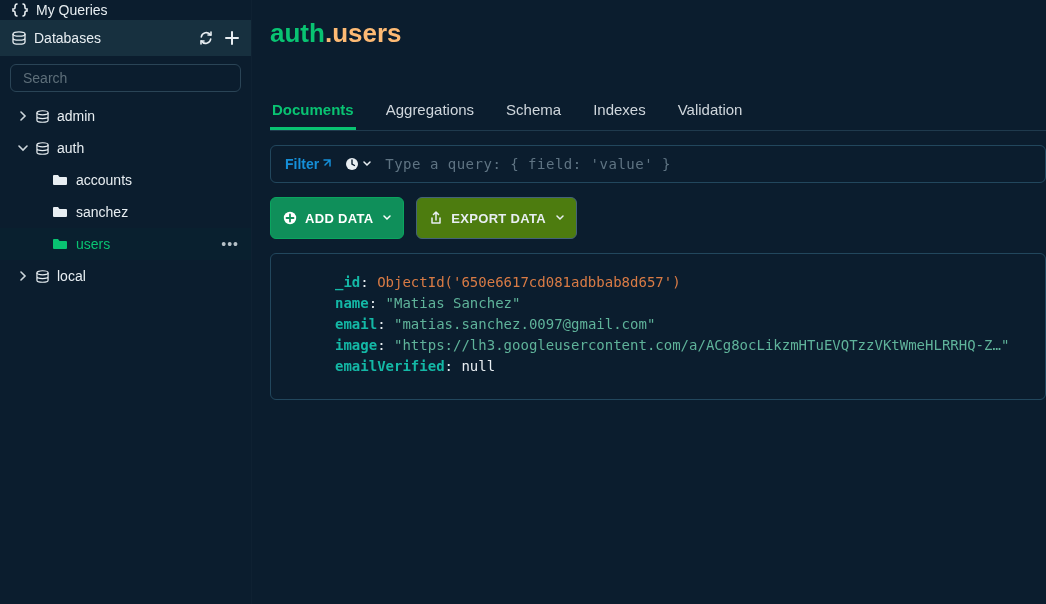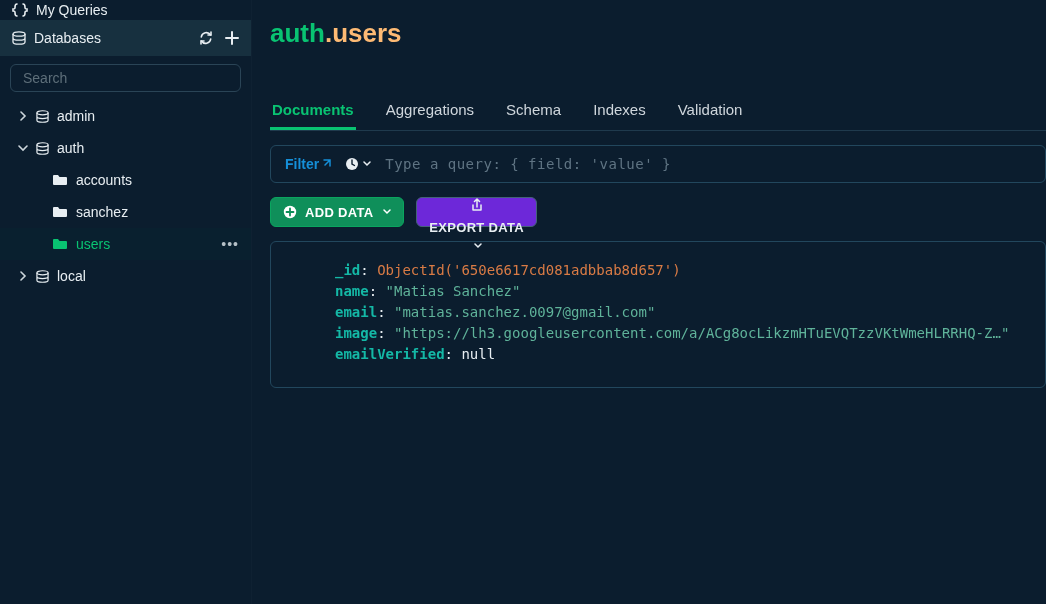--- a/index.html
+++ b/index.html
@@ -132,39 +132,38 @@
     color: #aeb9c1;
   }
   .filter-label { color: #158fd8; font-weight: 700; display: flex; align-items: center; gap: 2px;}
   .clock-wrap { display: flex; align-items: center; gap: 4px; color: #e8eef2;}
   .filter-placeholder { font-family: "Consolas","Menlo",monospace; color: #5f7483; letter-spacing: 0.5px;}
   .actions-row { margin-top: 14px; display: flex; gap: 12px; }
   .btn {
     display: inline-flex;
     align-items: center;
     gap: 8px;
-    height: 30px;
+    height: 42px;
     padding: 0 12px;
     border-radius: 6px;
     font-size: 13px;
     font-weight: 700;
     cursor: pointer;
     border: 1px solid transparent;
     letter-spacing: 0.3px;
   }
   .btn.green {
     background: #0f8f5a;
     border-color: #0aa55f;
     color: #fff;
   }
   .btn.gray {
-    background: #6d28d9;
+    background: #4d7c0f;
     border-color: #446278;
     color: #e8eef2;
-    flex-direction: column;
   }
   .caret-down-mini { margin-left: 2px; }
   .doc-card {
     margin-top: 14px;
     border: 1px solid #22475d;
     border-radius: 6px;
     padding: 18px 22px 22px 64px;
     font-family: "Consolas","Menlo",monospace;
     font-size: 14px;
     line-height: 1.5;

